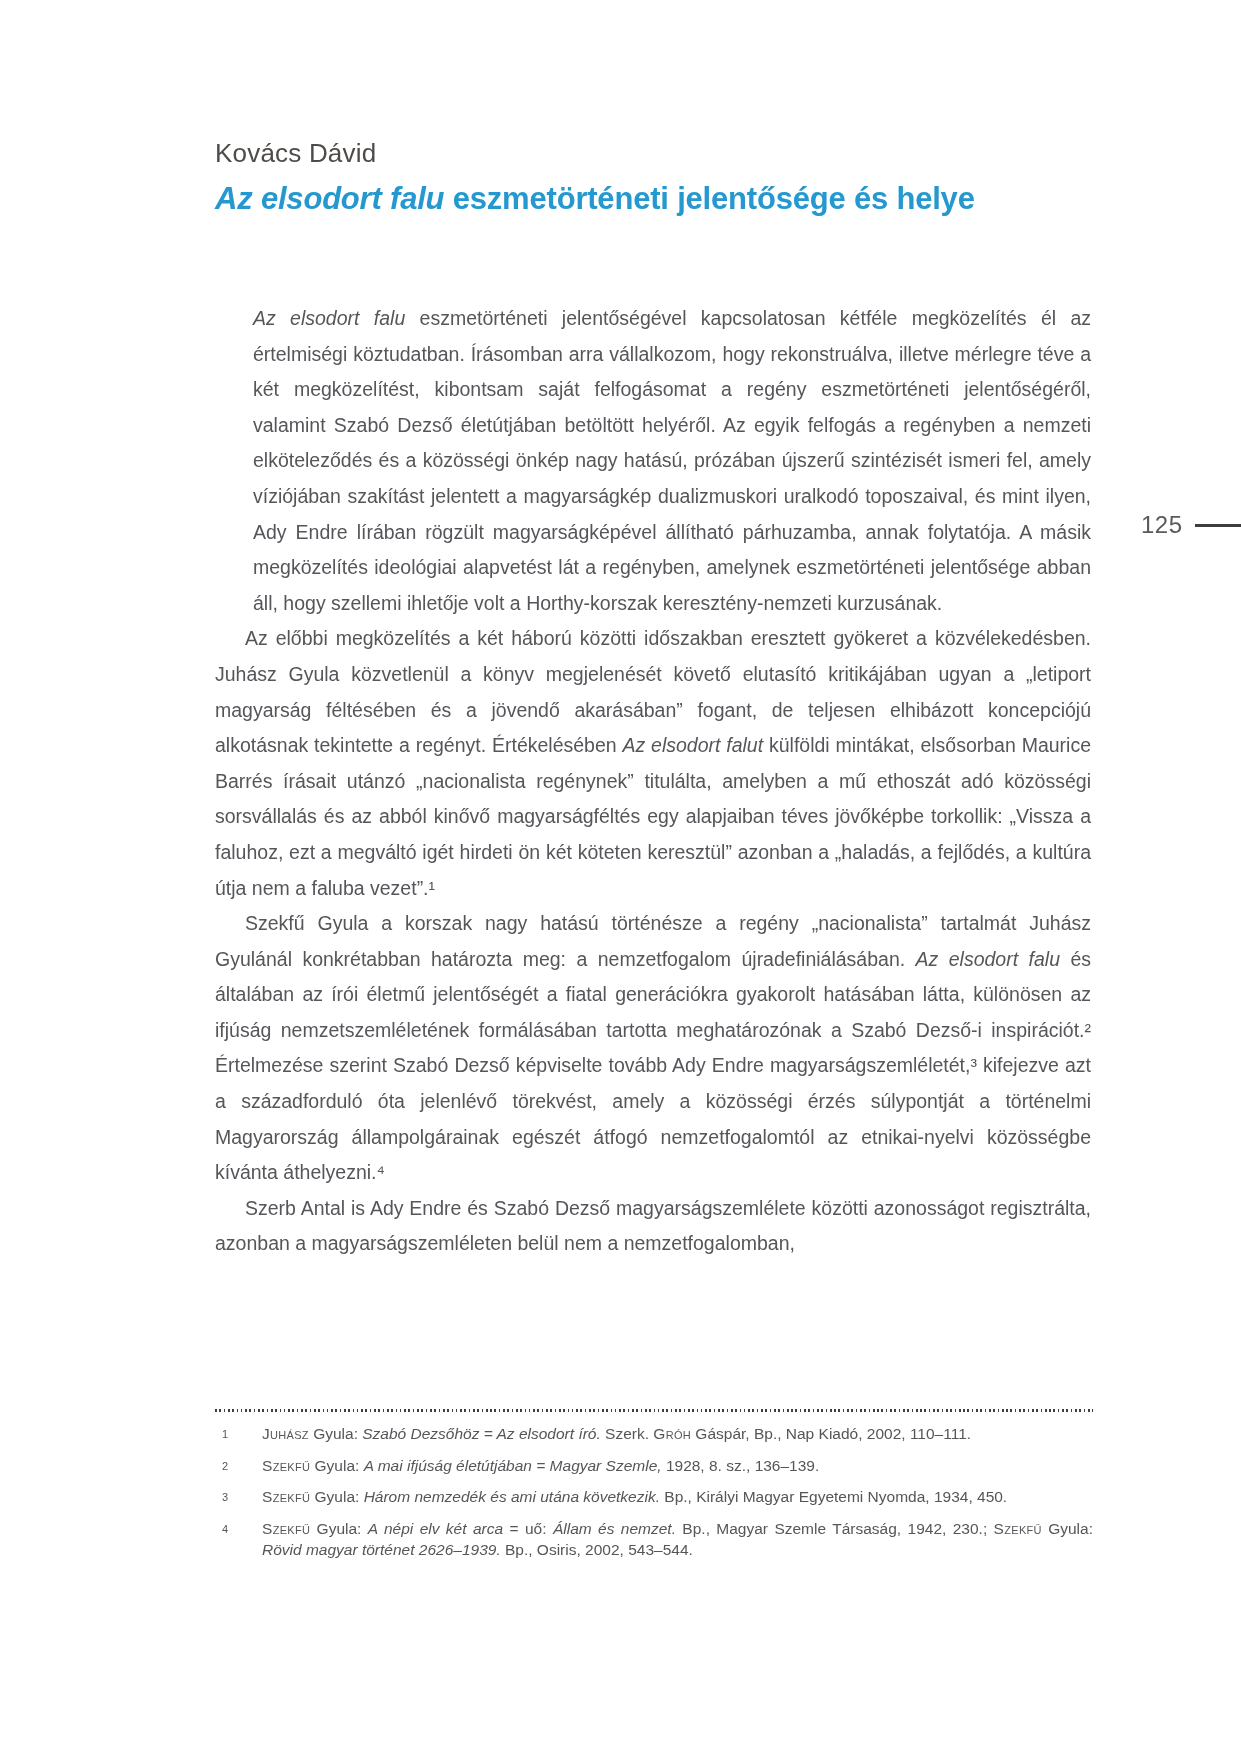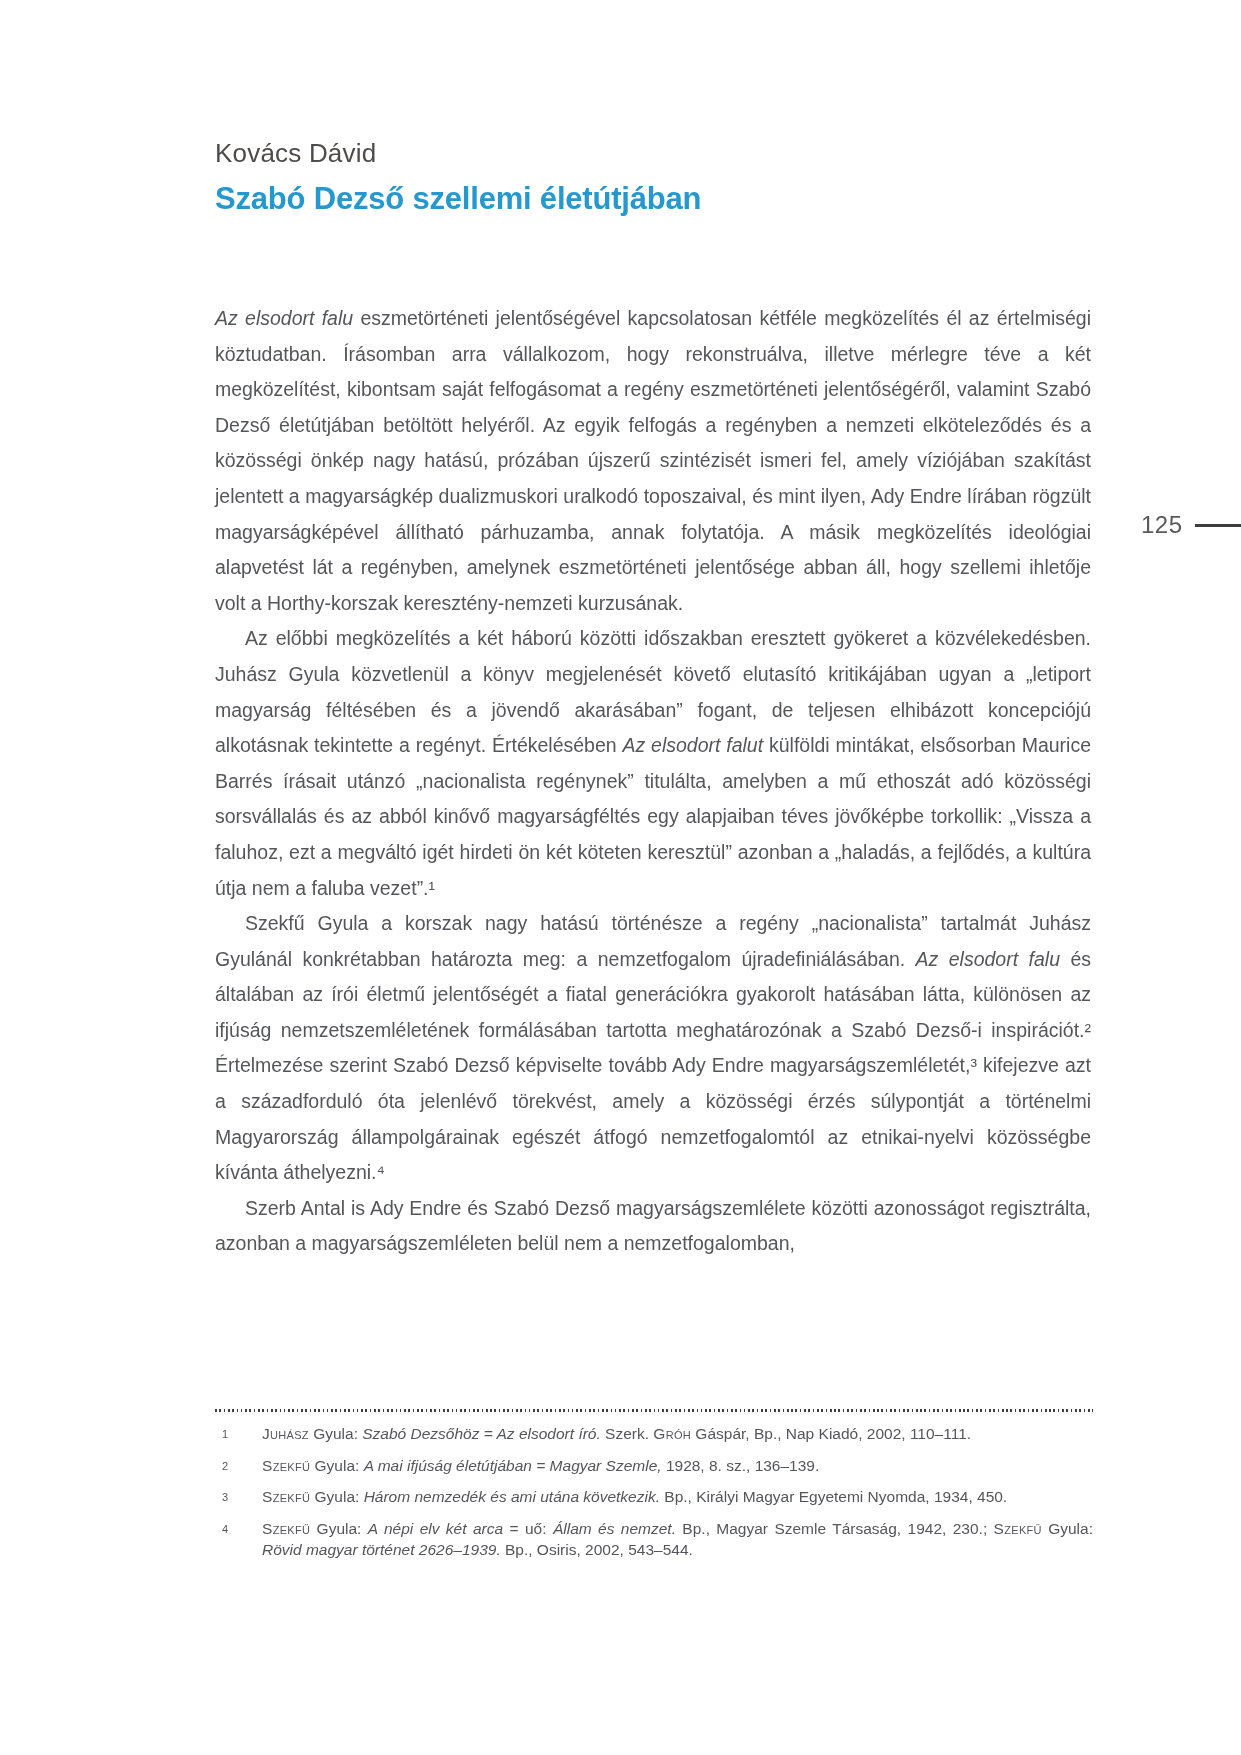--- a/index.html
+++ b/index.html
@@ -32,21 +32,21 @@
     letter-spacing:-.2px;
   }
   .body-text{
     position:absolute;left:215px;top:301px;
     width:876px;
     font-size:19.5px;line-height:35.6px;
     text-align:justify;
     color:var(--text);
   }
   .body-text p{margin:0;text-indent:30px;}
-  .body-text p.noindent{text-indent:0;}
+  .body-text p.noindent{text-indent:0;margin-left:38px;}
   .it{font-style:italic;}
   .sc{font-variant:small-caps;letter-spacing:.3px;}
   .page-num{
     position:absolute;left:1141px;top:511px;
     font-size:24px;color:#5a5a5a;letter-spacing:.5px;
   }
   .page-rule{
     position:absolute;left:1195px;top:524px;
     width:46px;height:3px;background:var(--rule);
   }
@@ -70,21 +70,21 @@
   .fn-text{flex:1;text-align:justify;}
 </style>
 </head>
 <body>
 
 <div class="page">
 
   <div class="author">Kovács Dávid</div>
 
   <div class="title">
-    <div><span>Szabó Dezső szellemi életútjában</span></div>
+    <div><span class="it">Az elsodort falu</span><span> eszmetörténeti jelentősége és helye</span></div>
   </div>
 
   <div class="page-num">125</div>
   <div class="page-rule"></div>
 
   <div class="body-text">
 
       <p class="noindent"><span class="it">Az elsodort falu</span><span> eszmetörténeti jelentőségével kapcsolatosan kétféle megközelítés él az értelmiségi köztudatban. Írásomban arra vállalkozom, hogy rekonstruálva, illetve mérlegre téve a két megközelítést, kibontsam saját felfogásomat a regény eszmetörténeti jelentőségéről, valamint Szabó Dezső életútjában betöltött helyéről. Az egyik felfogás a regényben a nemzeti elköteleződés és a közösségi önkép nagy hatású, prózában újszerű szintézisét ismeri fel, amely víziójában szakítást jelentett a magyarságkép dualizmuskori uralkodó toposzaival, és mint ilyen, Ady Endre lírában rögzült magyarságképével állítható párhuzamba, annak folytatója. A másik megközelítés ideológiai alapvetést lát a regényben, amelynek eszmetörténeti jelentősége abban áll, hogy szellemi ihletője volt a Horthy-korszak keresztény-nemzeti kurzusának.</span></p>
 
       <p><span>Az előbbi megközelítés a két háború közötti időszakban eresztett gyökeret a közvélekedésben. Juhász Gyula közvetlenül a könyv megjelenését követő elutasító kritikájában ugyan a „letiport magyarság féltésében és a jövendő akarásában” fogant, de teljesen elhibázott koncepciójú alkotásnak tekintette a regényt. Értékelésében </span><span class="it">Az elsodort falut</span><span> külföldi mintákat, elsősorban Maurice Barrés írásait utánzó „nacionalista regénynek” titulálta, amelyben a mű ethoszát adó közösségi sorsvállalás és az abból kinővő magyarságféltés egy alapjaiban téves jövőképbe torkollik: „Vissza a faluhoz, ezt a megváltó igét hirdeti ön két köteten keresztül” azonban a „haladás, a fejlődés, a kultúra útja nem a faluba vezet”.¹</span></p>

